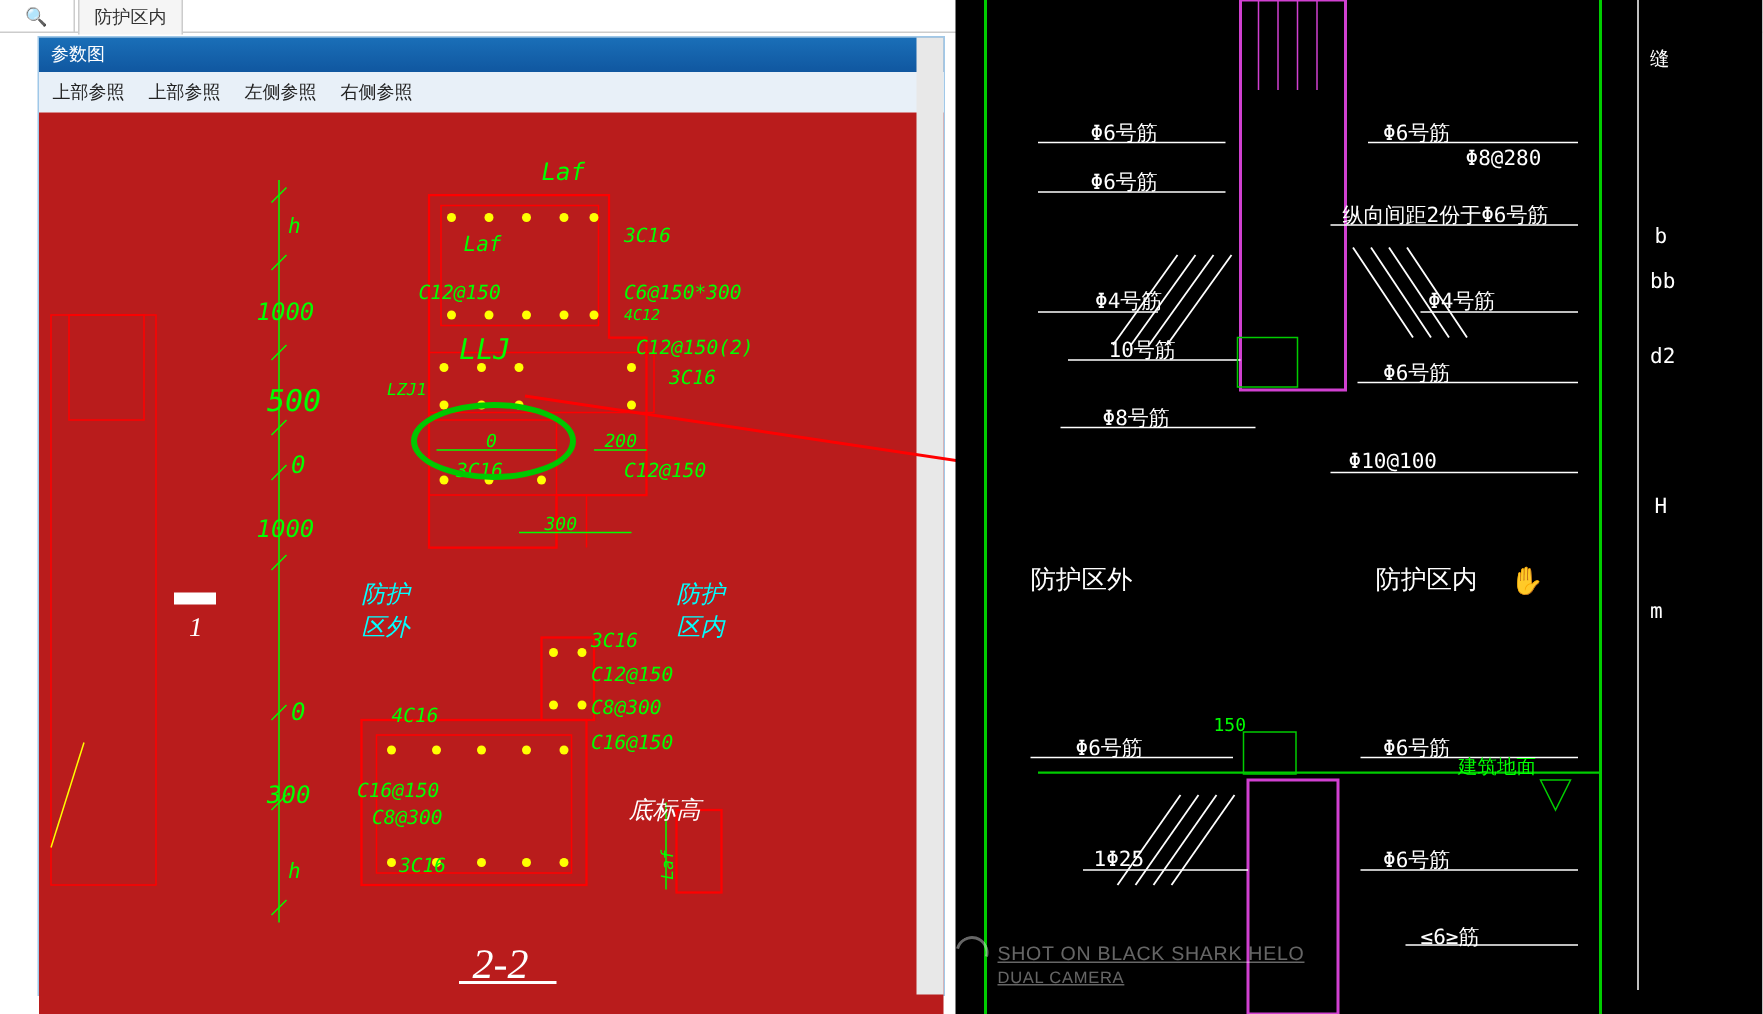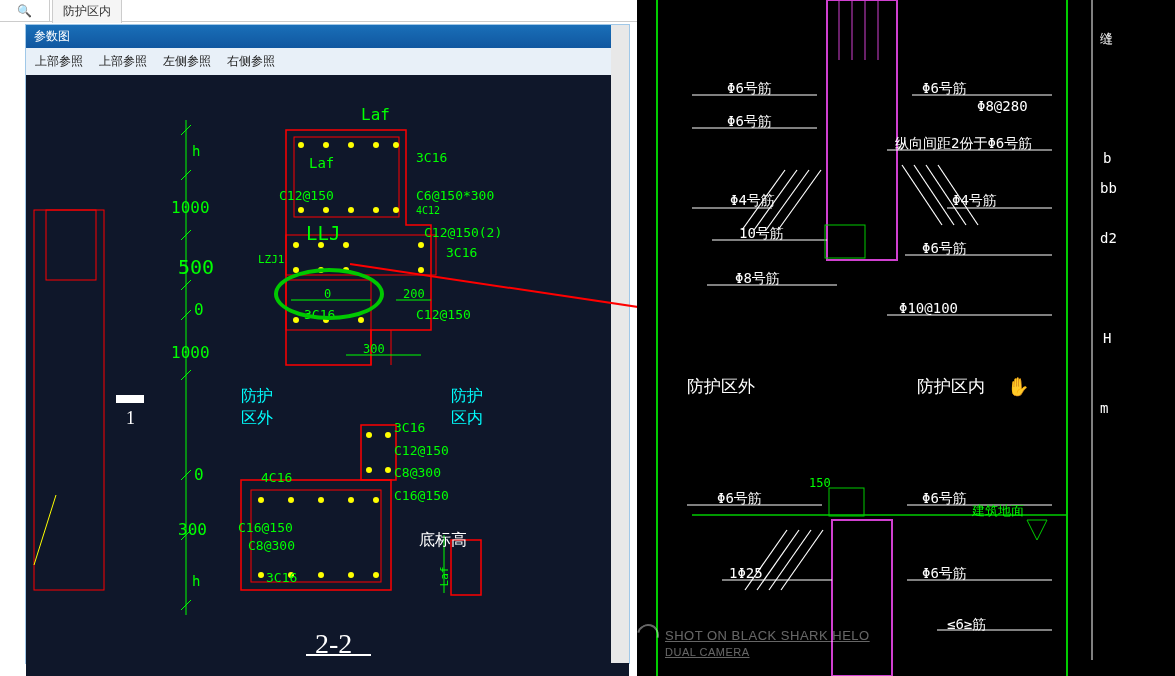--- a/index.html
+++ b/index.html
@@ -57,24 +57,25 @@
       display: flex;
       gap: 8px;
       color: #222;
       font-size: 12px;
     }
     .menu-item {
       padding: 2px 4px;
       cursor: pointer;
     }
     .canvas {
-      background: #0f172a;
+      background: #b91c1c;
       width: 100%;
       height: calc(100% - 36px);
       position: relative;
+      font-style: italic;
     }
     .txt {
       position: absolute;
       white-space: nowrap;
       font-family: "SimSun", monospace;
     }
     .green { color: #0f0; }
     .white { color: #fff; }
     .cyan { color: #0ff; }
     .right-panel {

